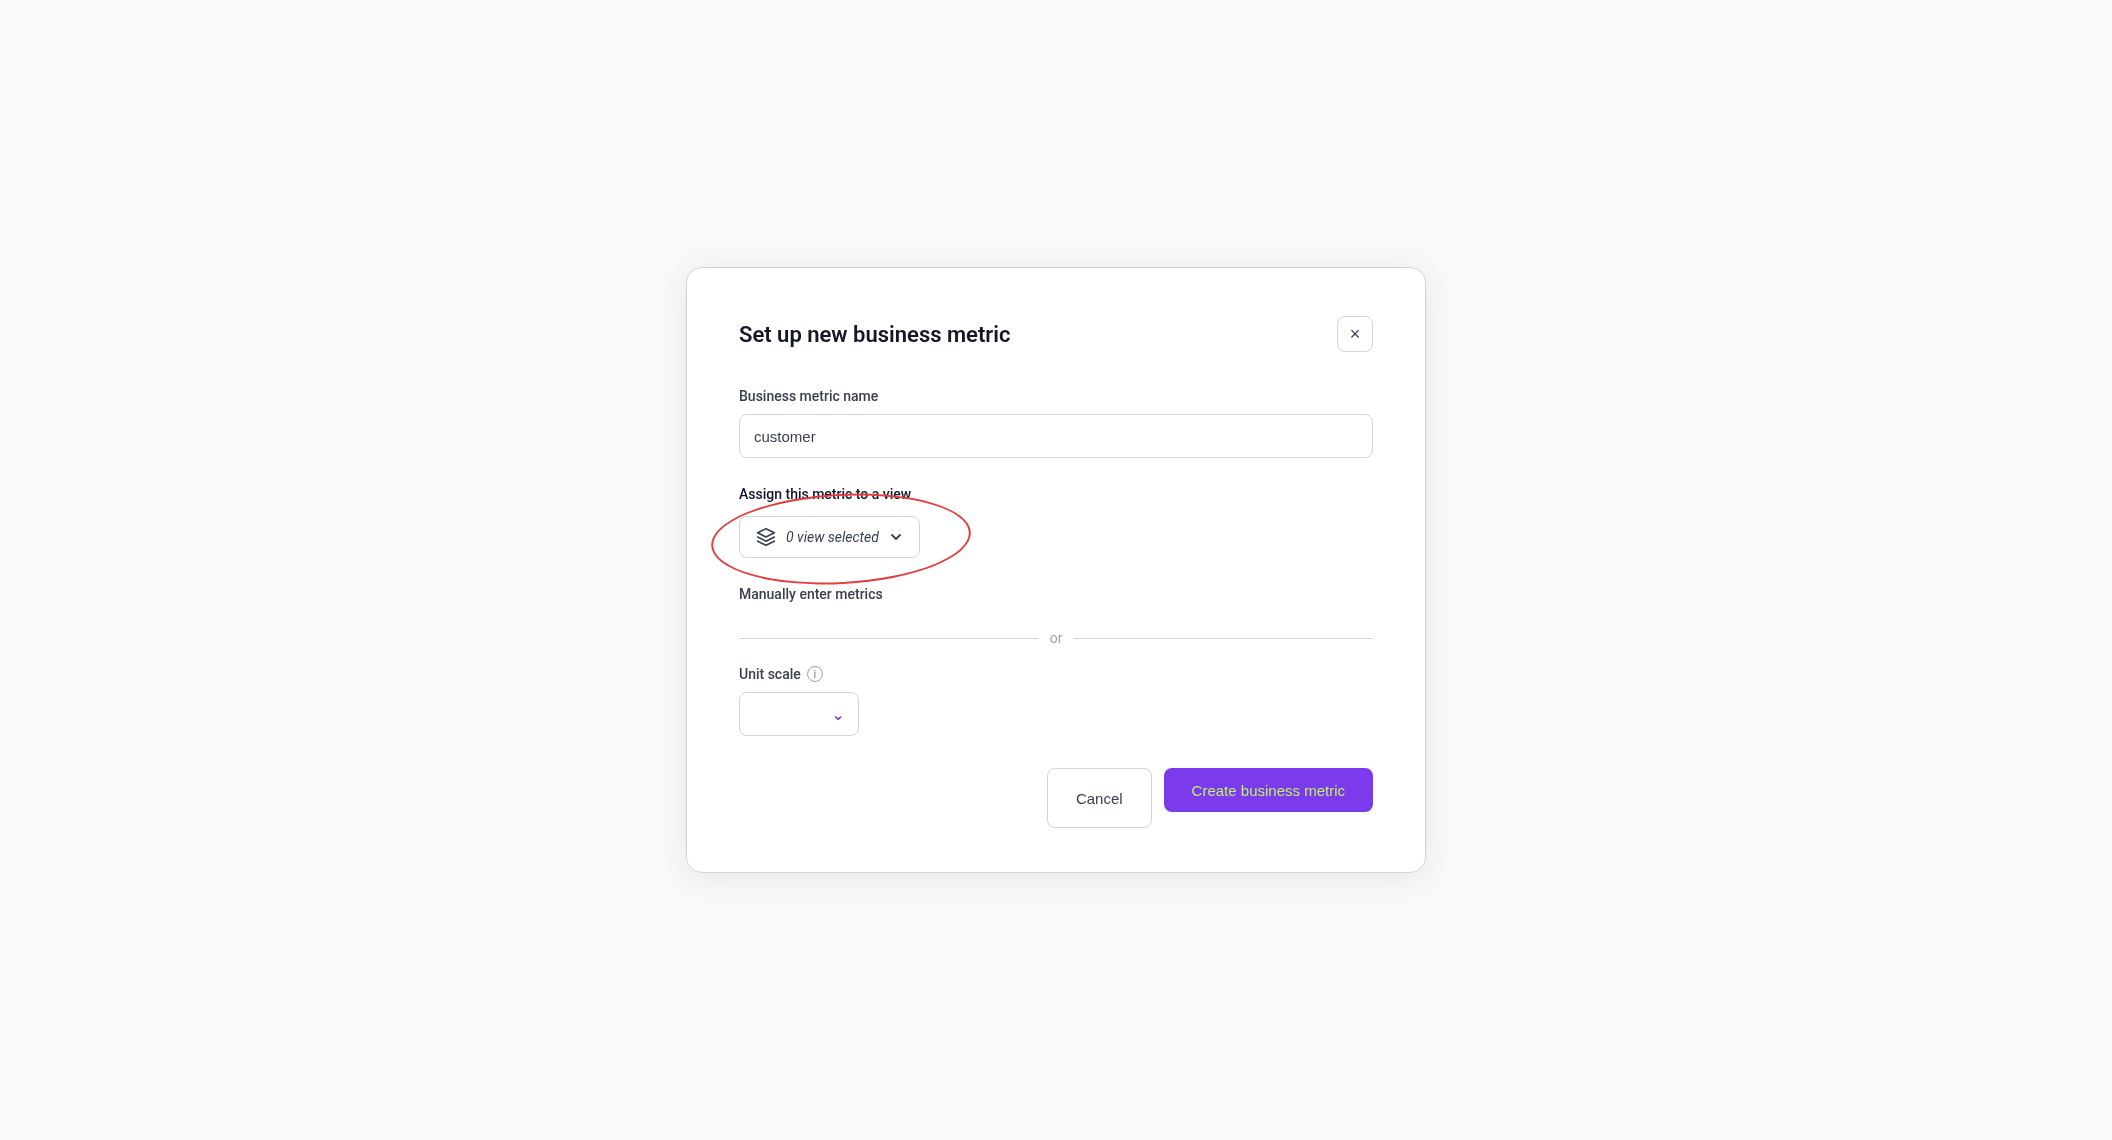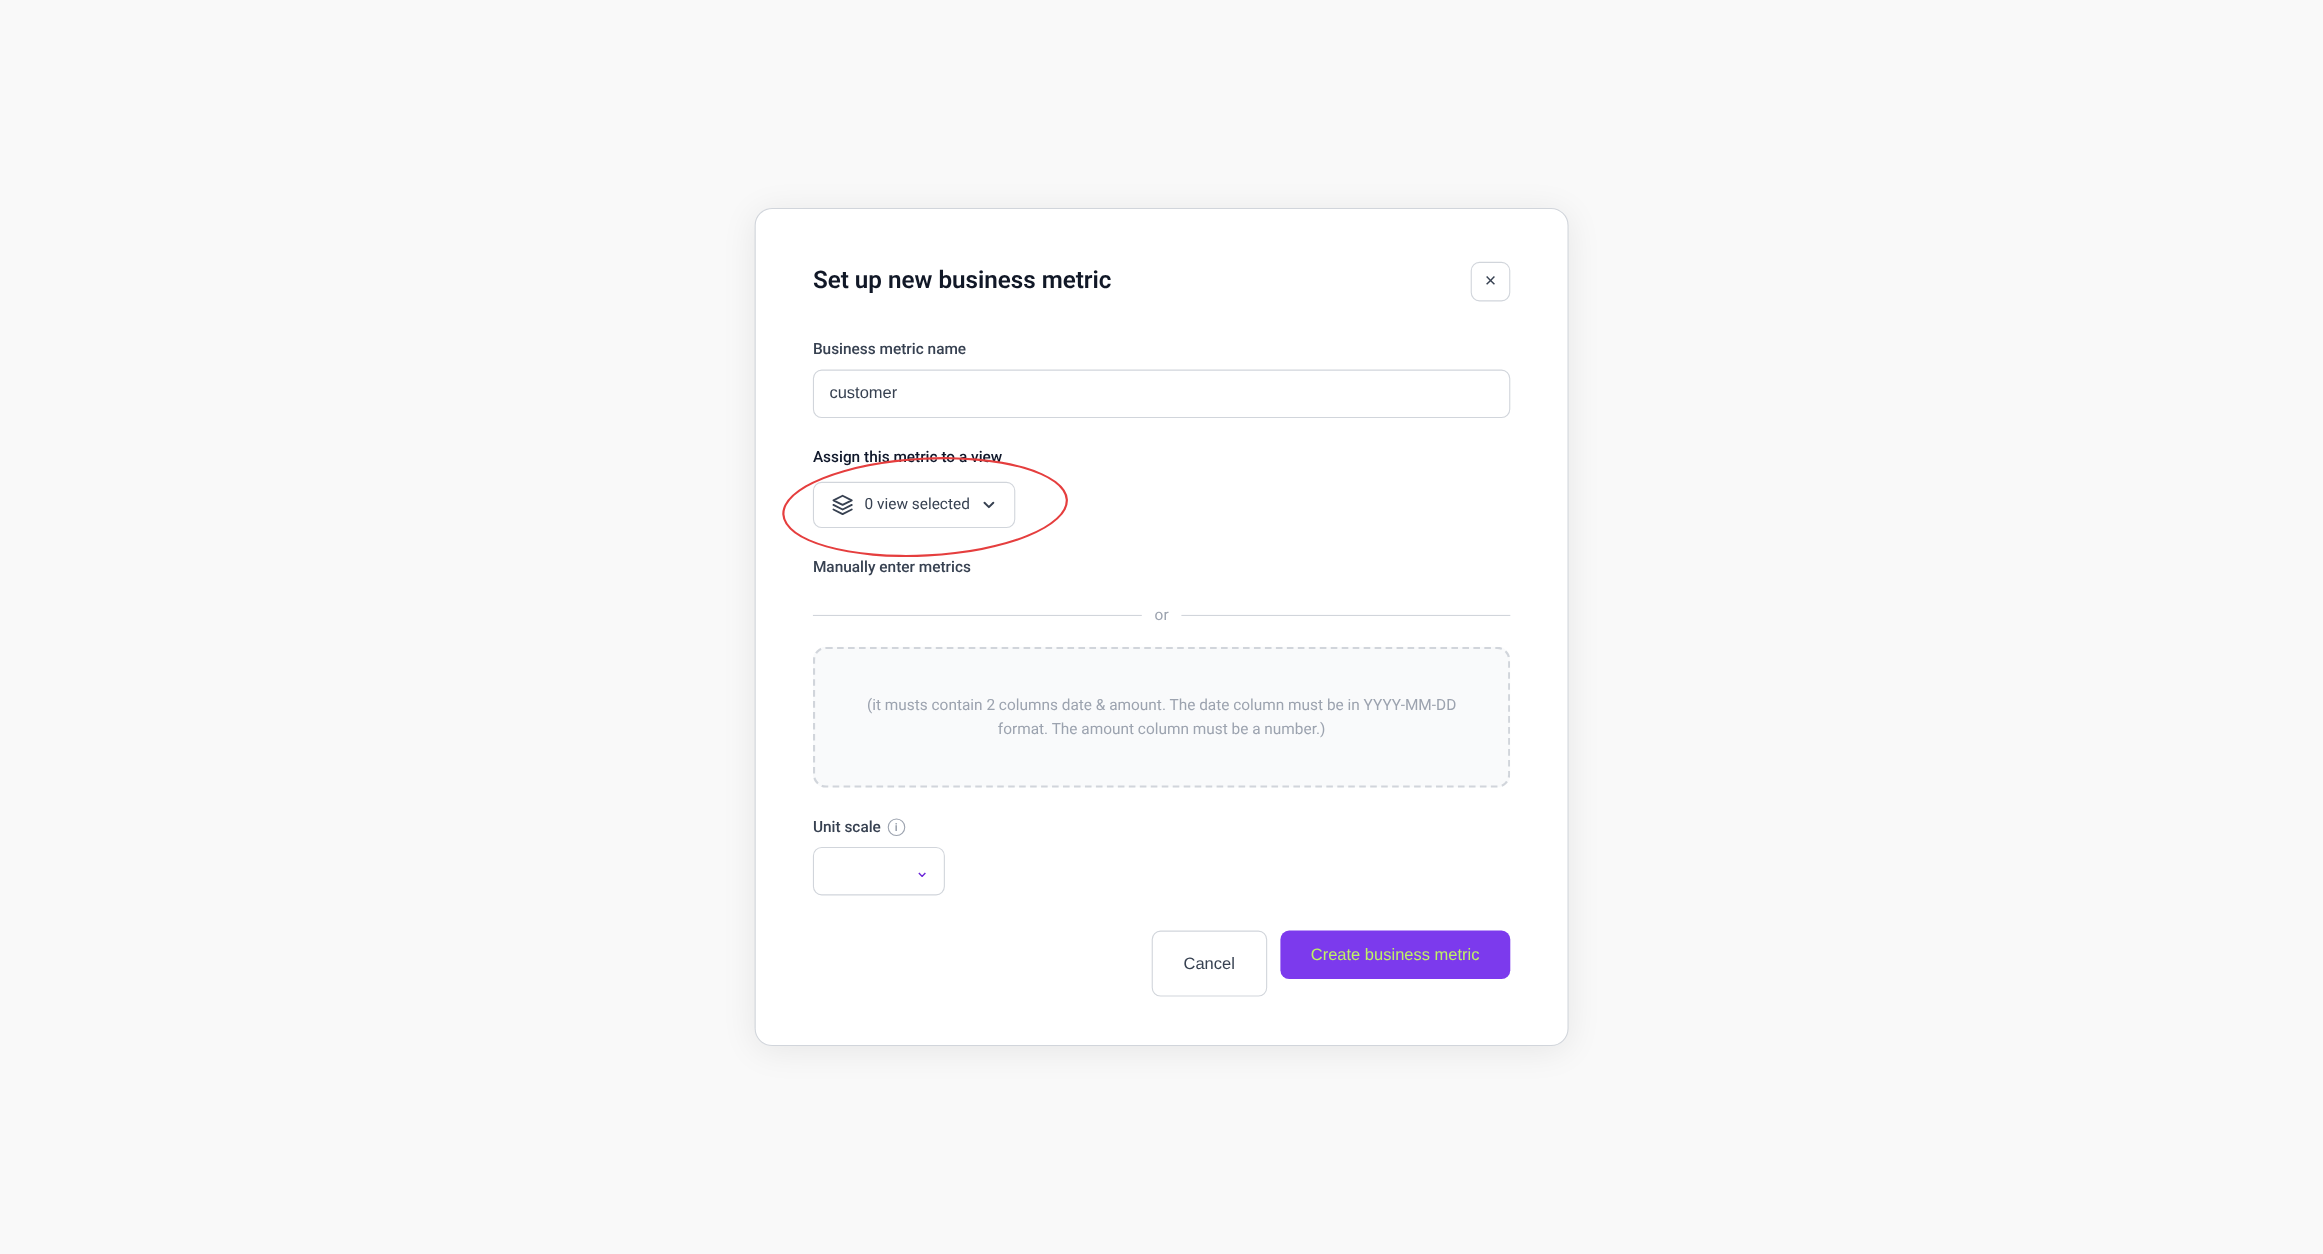--- a/index.html
+++ b/index.html
@@ -125,20 +125,21 @@
       cursor: pointer;
       font-size: 14px;
       color: #374151;
       min-width: 180px;
     }
 
     
     .red-ellipse-container {
       position: relative;
       display: inline-block;
+      font-style: italic;
     }
 
     .red-ellipse {
       position: absolute;
       top: -22px;
       left: -28px;
       width: 260px;
       height: 90px;
       border: 2.5px solid #e53e3e;
       border-radius: 50%;
@@ -342,23 +343,20 @@
     <div class="field-group">
       <div class="field-label">Manually enter metrics</div>
     </div>
 
     <div class="or-divider">
       <div class="or-line"></div>
       <span>or</span>
       <div class="or-line"></div>
     </div>
 
-    <div class="csv-drop-zone">
-      <p class="csv-hint">(it musts contain 2 columns date &amp; amount. The date column must be in YYYY-MM-DD format. The amount column must be a number.)</p>
-    </div>
 
     <div class="field-group">
       <div class="field-label">
         <span>Unit scale</span>
         <span class="info-icon">i</span>
       </div>
       <div class="unit-select-wrapper">
         <select class="unit-scale-select">
           <option value=""></option>
           <option value="thousands">Thousands</option>

